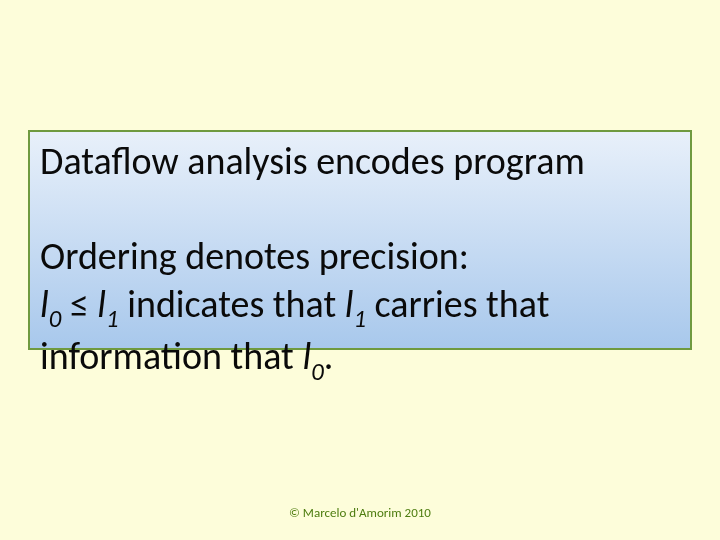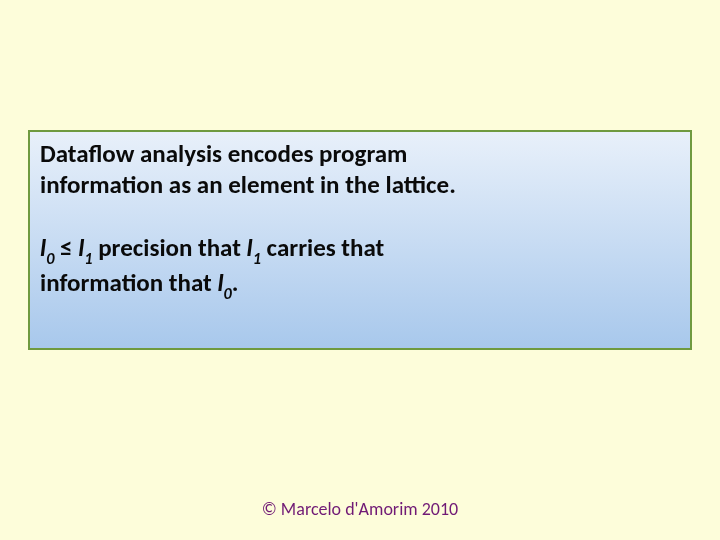--- a/index.html
+++ b/index.html
@@ -13,48 +13,48 @@
     position: absolute;
     left: 28px;
     top: 130px;
     width: 664px;
     height: 220px;
     border: 2px solid #6f9a3f;
     background: linear-gradient(to bottom, #e8f0fa 0%, #a8c8ec 100%);
     padding: 6px 10px 10px 10px;
   }
   .content-text {
-    font-size: 25px;
+    font-size: 38px;
     line-height: 1.25;
     color: #0a0a0a;
-    font-weight: 700;
+    font-weight: 400;
   }
   .ital { font-style: italic; }
   .sub {
     font-style: italic;
     font-size: 0.65em;
     vertical-align: sub;
     position: relative;
     top: 2px;
   }
   .footer {
     position: absolute;
     bottom: 20px;
     width: 100%;
     text-align: center;
-    font-size: 18px;
-    color: #701a75;
+    font-size: 13px;
+    color: #4d7c0f;
   }
 </style>
 </head>
 <body>
 
 <div class="content-box">
   <div class="content-text">
     <span>Dataflow analysis encodes program</span><br>
-    <span>information as an element in the lattice.</span><br>
     <br>
-    <span class="ital">l</span><span class="sub">0</span><span> ≤ </span><span class="ital">l</span><span class="sub">1</span><span> precision that </span><span class="ital">l</span><span class="sub">1</span><span> carries that</span><br>
+    <span>Ordering denotes precision:</span><br>
+    <span class="ital">l</span><span class="sub">0</span><span> ≤ </span><span class="ital">l</span><span class="sub">1</span><span> indicates that </span><span class="ital">l</span><span class="sub">1</span><span> carries that</span><br>
     <span>information that </span><span class="ital">l</span><span class="sub">0</span><span>.</span>
   </div>
 </div>
 
 <div class="footer">© Marcelo d'Amorim 2010</div>
 
 </body></html>

